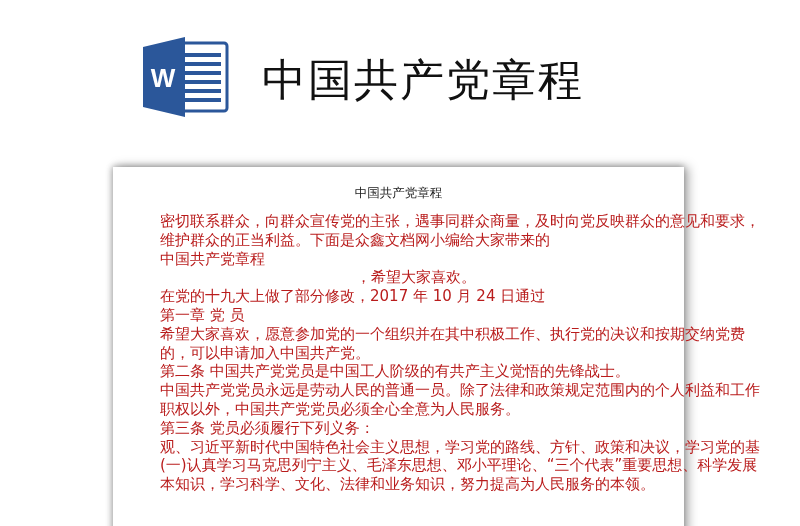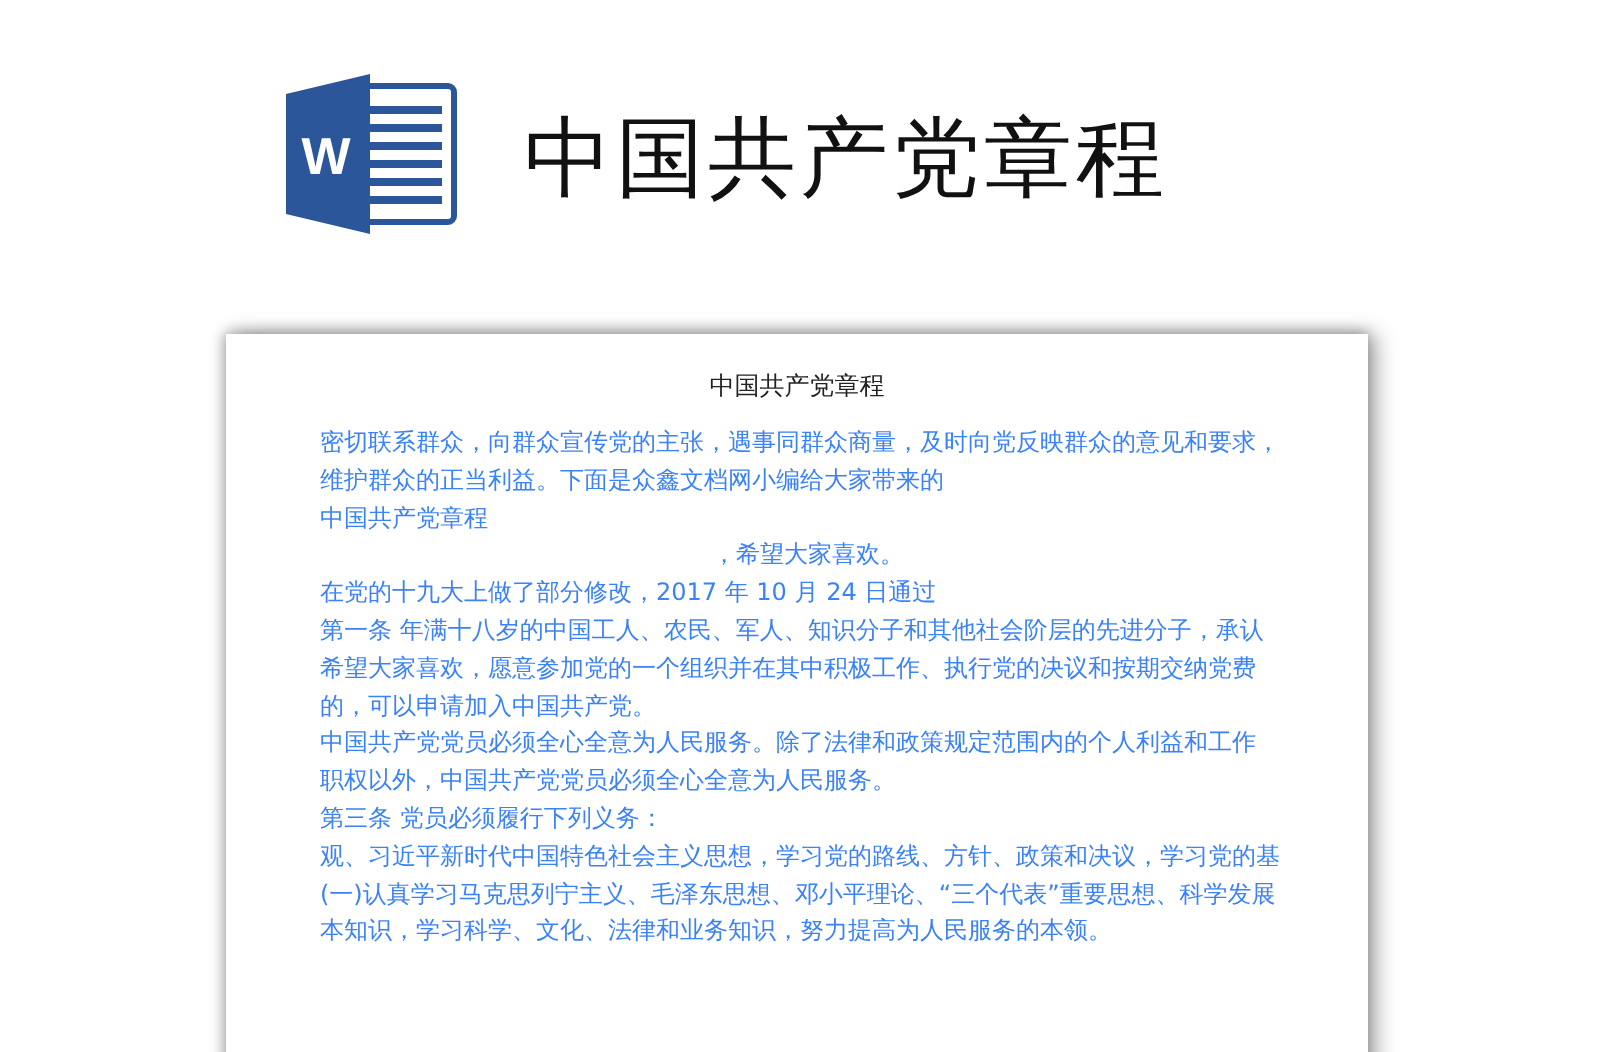--- a/index.html
+++ b/index.html
@@ -47,24 +47,24 @@
       font-size: 12.5px;
       color: #222;
       white-space: nowrap;
     }
     .doc-body {
       position: absolute;
       left: 47px; top: 45px;
       width: 500px;
     }
     .line {
-      font-size: 12px;
+      font-size: 15px;
       line-height: 18.8px;
       height: 18.8px;
-      color: #3b82f6;
+      color: #b91c1c;
       white-space: nowrap;
       overflow: visible;
     }
     .line.center-offset { padding-left: 196px; }
   </style>
 </head>
 <body>
 
 <div class="header">
   <svg class="word-icon" viewBox="0 0 88 80" xmlns="http://www.w3.org/2000/svg">
@@ -83,24 +83,25 @@
 </div>
 
 <div class="page">
   <div class="doc-title">中国共产党章程</div>
   <div class="doc-body">
     <div class="line">密切联系群众，向群众宣传党的主张，遇事同群众商量，及时向党反映群众的意见和要求，</div>
     <div class="line">维护群众的正当利益。下面是众鑫文档网小编给大家带来的</div>
     <div class="line">中国共产党章程</div>
     <div class="line center-offset">，希望大家喜欢。</div>
     <div class="line">在党的十九大上做了部分修改，2017 年 10 月 24 日通过</div>
-    <div class="line">第一条  年满十八岁的中国工人、农民、军人、知识分子和其他社会阶层的先进分子，承认</div>
+    <div class="line">第一章 党 员</div>
     <div class="line">希望大家喜欢，愿意参加党的一个组织并在其中积极工作、执行党的决议和按期交纳党费</div>
     <div class="line">的，可以申请加入中国共产党。</div>
-    <div class="line">中国共产党党员必须全心全意为人民服务。除了法律和政策规定范围内的个人利益和工作</div>
+    <div class="line">第二条  中国共产党党员是中国工人阶级的有共产主义觉悟的先锋战士。</div>
+    <div class="line">中国共产党党员永远是劳动人民的普通一员。除了法律和政策规定范围内的个人利益和工作</div>
     <div class="line">职权以外，中国共产党党员必须全心全意为人民服务。</div>
     <div class="line">第三条  党员必须履行下列义务：</div>
     <div class="line">观、习近平新时代中国特色社会主义思想，学习党的路线、方针、政策和决议，学习党的基</div>
     <div class="line">(一)认真学习马克思列宁主义、毛泽东思想、邓小平理论、“三个代表”重要思想、科学发展</div>
     <div class="line">本知识，学习科学、文化、法律和业务知识，努力提高为人民服务的本领。</div>
 
   </div>
 </div>
 
 </body></html>

